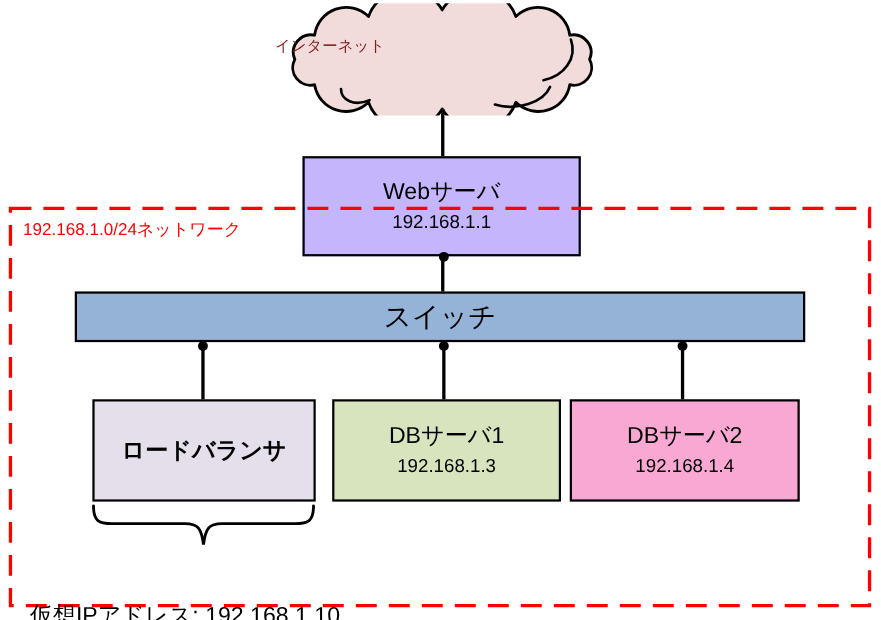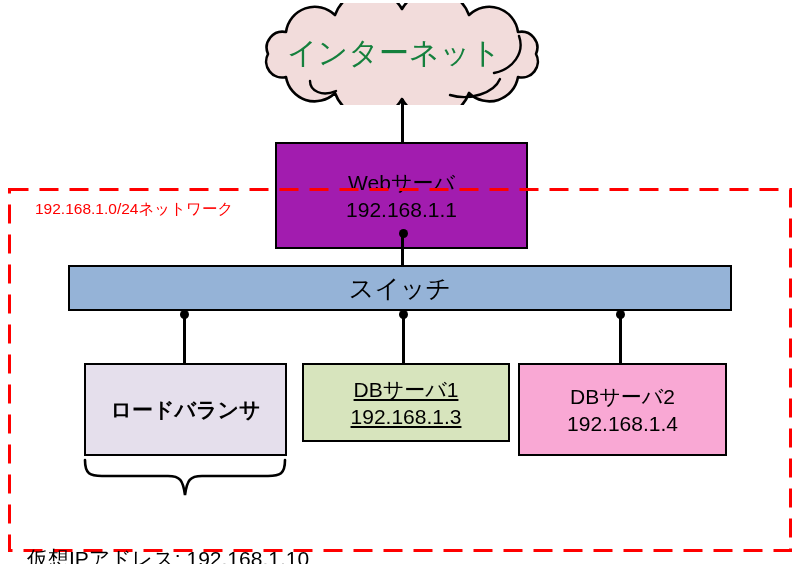--- a/index.html
+++ b/index.html
@@ -15,40 +15,40 @@
   .dot   { position: absolute; width: 9px; height: 9px; background: #000;
            border-radius: 50%; z-index: 3; }
 
   
   .node {
     position: absolute; border: 2.5px solid #000; z-index: 2;
     display: flex; flex-direction: column; align-items: center; justify-content: center;
     text-align: center; color: #000;
   }
   .node .name { font-size: 21px; line-height: 27px; }
-  .node .ip   { font-size: 21px; line-height: 27px; }
+  .node .ip   { font-size: 17px; line-height: 27px; }
 
-  .node-web { left: 275px; top: 142px; width: 253px; height: 107px; background: #a21caf; }
+  .node-web { left: 275px; top: 142px; width: 253px; height: 91px; background: #c4b5fd; }
   .node-switch { left: 68px; top: 265px; width: 664px; height: 46px; background: #95B3D7;
                  z-index: 2; }
   .node-switch .name { font-size: 25px; }
   .node-lb  { left: 84px;  top: 363px; width: 203px; height: 93px; background: #E5DFEC; font-weight: bold; }
-  .node-db1 { left: 302px; top: 363px; width: 208px; height: 79px; background: #D7E4BD; text-decoration: underline; }
+  .node-db1 { left: 302px; top: 363px; width: 208px; height: 93px; background: #D7E4BD; }
   .node-db2 { left: 518px; top: 363px; width: 209px; height: 93px; background: #f9a8d4; }
 
   
   .cloud-svg { position: absolute; left: 258px; top: 3px; width: 288px; height: 102px; z-index: 2; }
   .cloud-label { position: absolute; left: 250px; top: 33px; width: 288px;
-                 text-align: center; font-size: 30px; color: #15803d; z-index: 3; }
+                 font-size: 14px; color: #7f1d1d; z-index: 3; }
 
   
   .boundary-svg { position: absolute; left: 0; top: 0; width: 801px; height: 564px;
                   z-index: 5; pointer-events: none; }
   .boundary-label { position: absolute; left: 21px; top: 199px; font-size: 15.5px;
-                    color: #FF0000; z-index: 6; white-space: nowrap; margin-left: 14px; }
+                    color: #FF0000; z-index: 6; white-space: nowrap; }
 
   
   .brace-svg { position: absolute; left: 82px; top: 457px; width: 206px; height: 44px; z-index: 2; }
   .vip-label { position: absolute; left: 27px; top: 509px; font-size: 21px; color: #000;
                z-index: 6; white-space: nowrap; margin-top: 36px; }
 </style>
 </head>
 <body>
 
 <div class="canvas">

